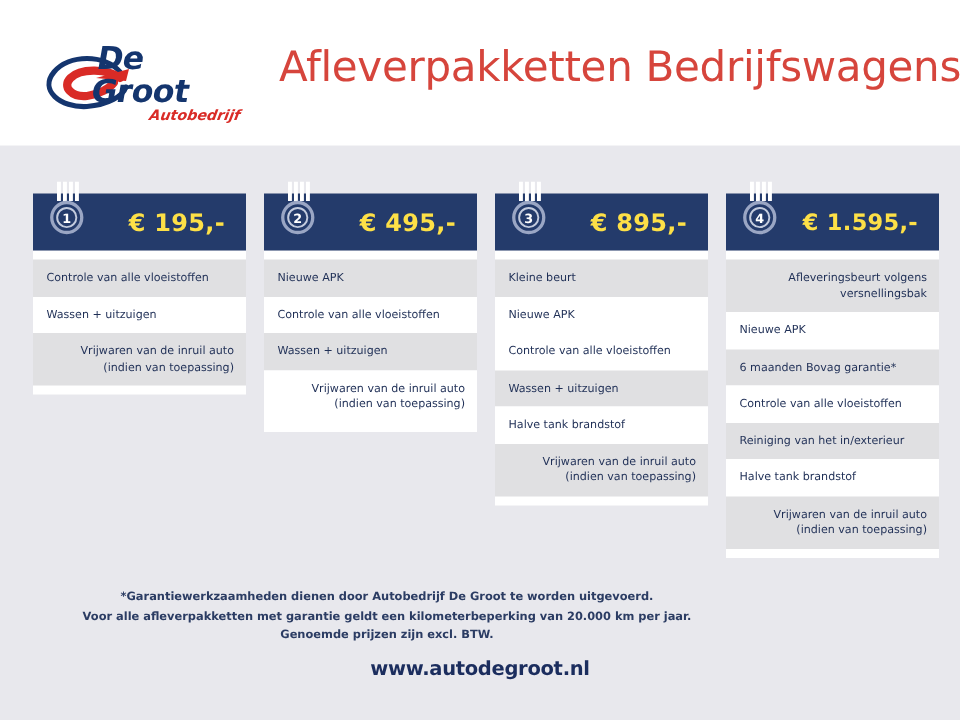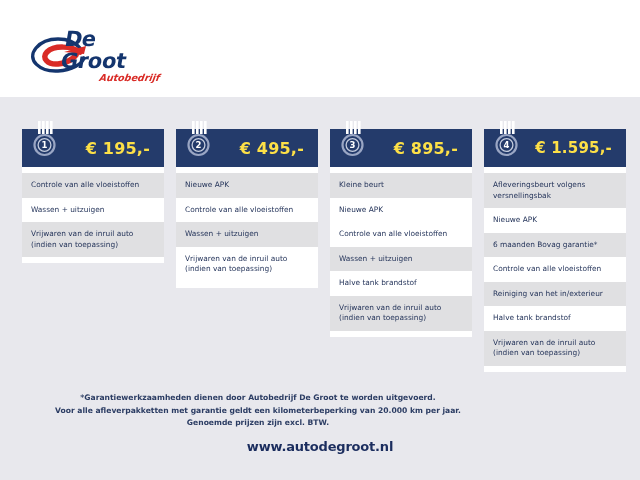--- a/index.html
+++ b/index.html
@@ -133,21 +133,21 @@
     padding: 7px 8px 7px 9px;
     box-sizing: border-box;
     min-height: 24px;
     display: flex;
     align-items: center;
     background: #ffffff;
   }
   .item.alt {
     background: #e0e0e2;
   }
-  .item span { display: block; }
+  .item span { display: block; text-align: right; }
 
   
   .footnotes {
     position: absolute;
     left: 0;
     top: 392px;
     width: 516px;
     text-align: center;
   }
   .footnote-line {
@@ -183,20 +183,21 @@
         <path d="M56 26 C 48 20, 30 19, 23 26 C 17 32, 24 39, 34 38 C 42 37, 49 33, 52 29" fill="none" stroke="#d92b26" stroke-width="5.5" stroke-linecap="round"></path>
         <path d="M40 26 L 62 20 L 60 28 Z" fill="#d92b26"></path>
         <circle cx="31" cy="29" r="3.2" fill="#ffffff"></circle>
       </svg>
       <div class="logo-text-group">
         <div class="logo-name">De Groot</div>
         <div class="logo-sub">Autobedrijf</div>
       </div>
     </div>
 
+    <div class="title">Afleverpakketten Bedrijfswagens</div>
   </div>
 
   <div class="columns">
 
     <div class="col col-0">
       <div class="price-bar">
         <svg class="medal" viewBox="0 0 30 40">
           <rect x="8" y="0" width="2.6" height="13" fill="#ffffff"></rect>
           <rect x="12" y="0" width="2.6" height="13" fill="#ffffff"></rect>
           <rect x="16" y="0" width="2.6" height="13" fill="#ffffff"></rect>

